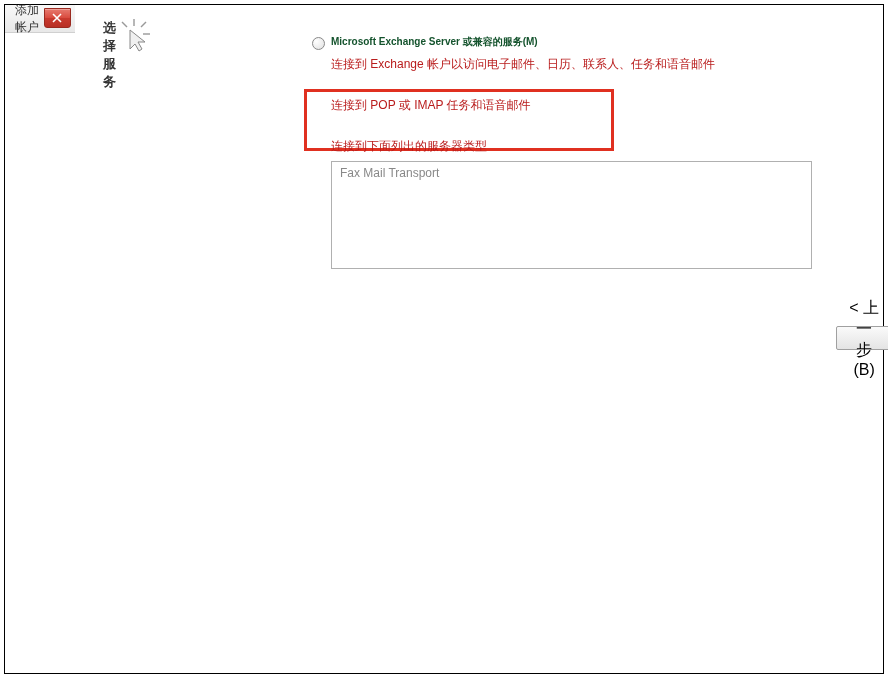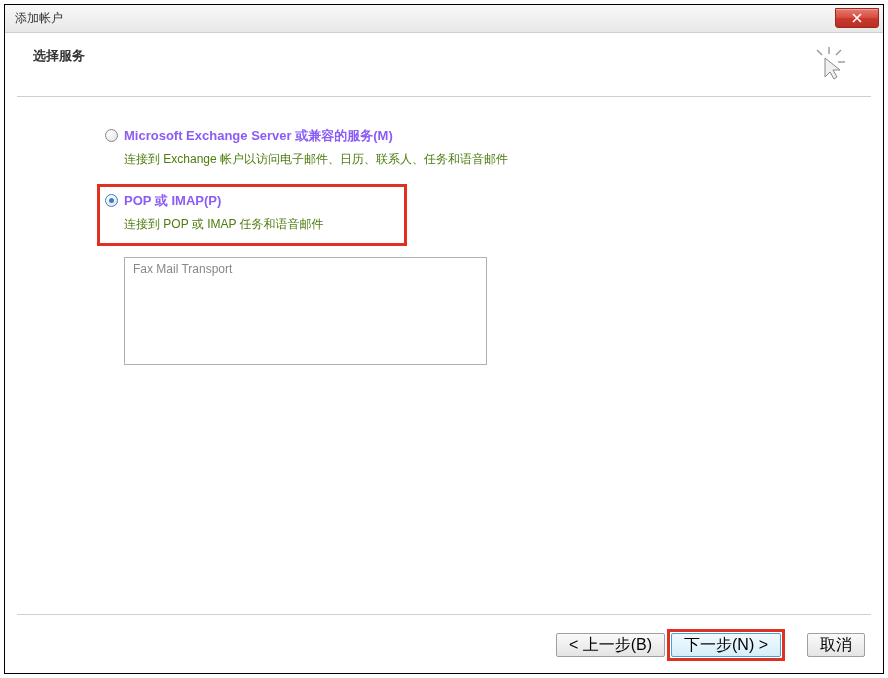--- a/index.html
+++ b/index.html
@@ -14,21 +14,21 @@
       background: #fff;
       padding: 4px;
     }
     
     .window {
       width: 880px;
       height: 670px;
       border: 1px solid #000;
       background: #fff;
       display: flex;
-      flex-direction: column;
+      flex-direction: row;
     }
     
     .titlebar {
       height: 28px;
       background: linear-gradient(to bottom, #f8f8f8, #e8e8e8);
       border-bottom: 1px solid #d0d0d0;
       display: flex;
       align-items: center;
       padding: 0 0 0 10px;
       justify-content: space-between;
@@ -126,45 +126,45 @@
       width: 5px;
       height: 5px;
       background: #3b7fc4;
       border-radius: 50%;
       top: 3px;
       left: 3px;
     }
     
     .option-label {
       font-weight: bold;
-      font-size: 13px;
-      color: #8b5cf6;
+      font-size: 10px;
+      color: #14532d;
     }
     
     .option-desc {
-      color: #4d7c0f;
+      color: #b91c1c;
       font-size: 12px;
       margin-top: 6px;
       margin-left: 19px;
     }
     
     .highlight-box {
       position: absolute;
       border: 3px solid #e03020;
       top: -8px;
       left: -8px;
       width: 310px;
       height: 62px;
       pointer-events: none;
     }
     
     .listbox {
       margin-left: 19px;
       margin-top: 6px;
-      width: 363px;
+      width: 481px;
       height: 108px;
       border: 1px solid #b0b0b0;
       background: #fff;
       padding: 4px 8px;
       color: #888;
       font-size: 12px;
     }
     
     .footer-separator {
       height: 1px;
@@ -257,28 +257,25 @@
         <span class="option-label">Microsoft Exchange Server 或兼容的服务(M)</span>
       </div>
       <div class="option-desc">连接到 Exchange 帐户以访问电子邮件、日历、联系人、任务和语音邮件</div>
     </div>
 
     <div class="option-group">
     </div>
 
     <div class="option-group">
       <div class="highlight-box"></div>
-      <div class="option-row">
-        <div class="radio selected"></div>
-        <span class="option-label">POP 或 IMAP(P)</span>
-      </div>
       <div class="option-desc">连接到 POP 或 IMAP 任务和语音邮件</div>
     </div>
 
     <div class="option-group">
+      <div class="option-desc">连接到下面列出的服务器类型</div>
       <div class="listbox">
         <div>Fax Mail Transport</div>
       </div>
     </div>
 
   </div>
 
   <div class="footer-separator"></div>
 
   <div class="footer">

